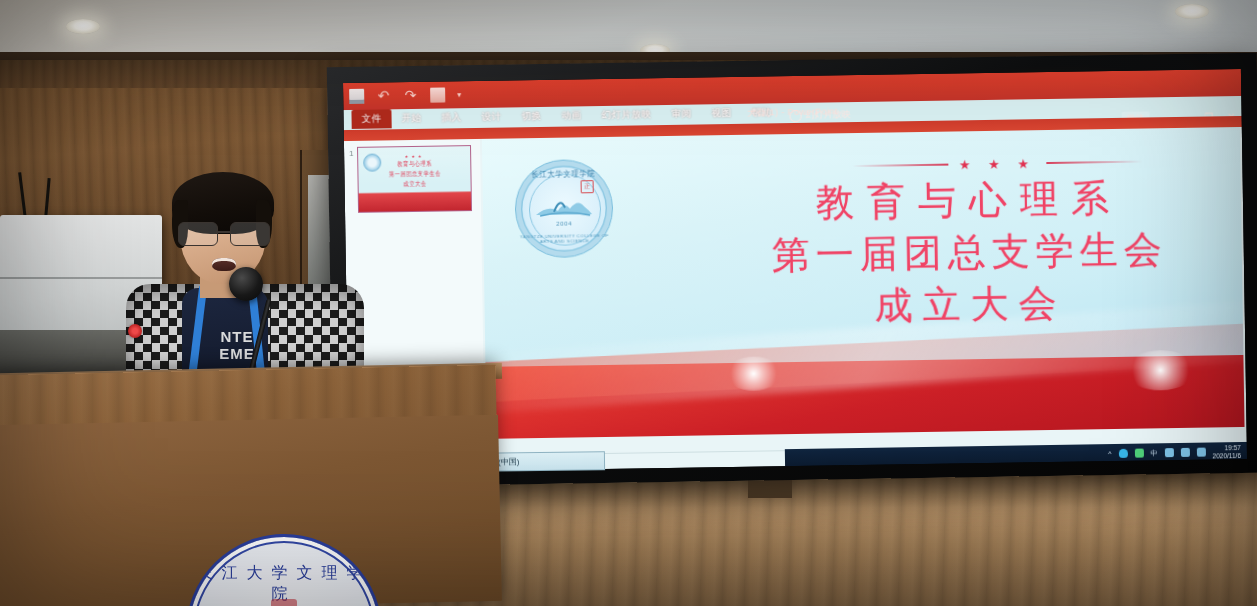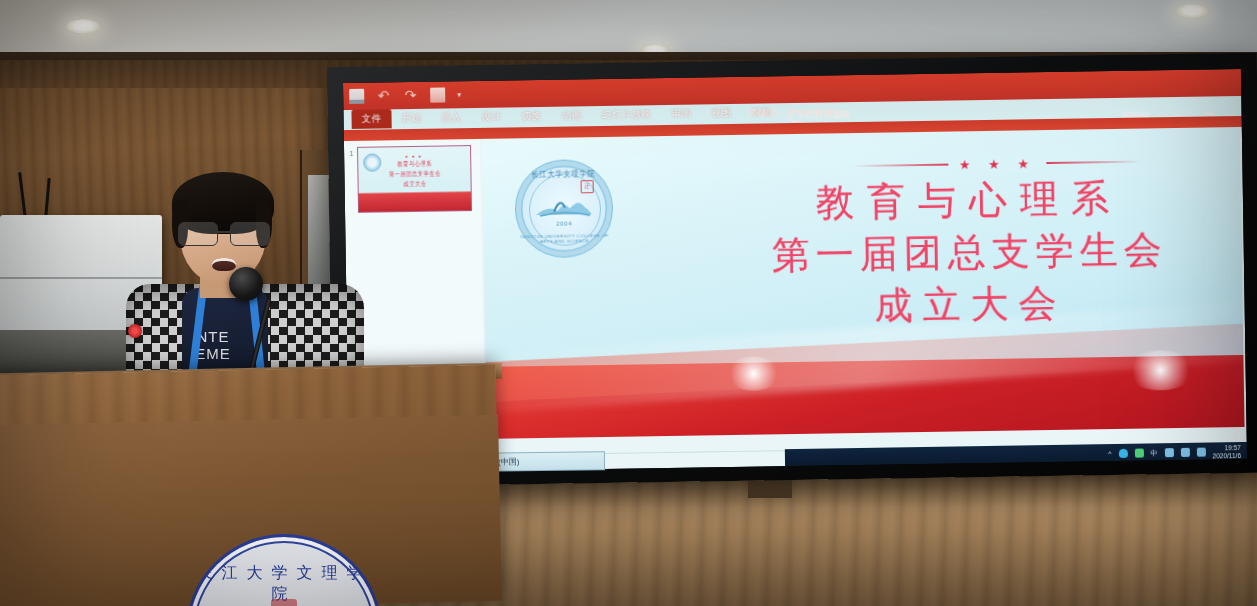--- a/index.html
+++ b/index.html
@@ -216,22 +216,22 @@
   .bridge{position:absolute;left:38px;top:9px;width:14px;height:1.6px;background:#3a3430;}
   .mouth{position:absolute;left:92px;top:82px;width:24px;height:13px;border-radius:40%;
     background:linear-gradient(180deg,#5b2f2a,#3b1c18);box-shadow:inset 0 3px 0 #f0e4dc;}
   .neck{position:absolute;left:80px;top:96px;width:44px;height:26px;background:#c79a76;}
 
   .shirt{position:absolute;left:6px;top:108px;width:238px;height:160px;
     background:repeating-conic-gradient(#1c1c1c 0% 25%, #cfcfcf 0% 50%) 0 0/17px 17px;
     border-radius:24px 24px 0 0;box-shadow:inset 0 8px 22px rgba(0,0,0,.4);}
   .shirt-open{position:absolute;left:62px;top:112px;width:86px;height:150px;
     background:linear-gradient(175deg,#1d2740 0%,#131a2c 60%,#0c1120 100%);border-radius:16px 16px 0 0;}
-  .tee-text{position:absolute;left:50px;top:152px;width:86px;text-align:center;color:#eaeaea;
-    font-size:15px;font-weight:normal;letter-spacing:1px;line-height:17px;opacity:.92;}
+  .tee-text{position:absolute;left:74px;top:152px;width:86px;text-align:center;color:#eaeaea;
+    font-size:15px;font-weight:bold;letter-spacing:1px;line-height:17px;opacity:.92;}
   .tee-text2{position:absolute;left:62px;top:196px;width:86px;text-align:center;color:#e8b23c;
     font-size:10px;font-weight:bold;letter-spacing:1px;}
   .lanyard-l{position:absolute;left:72px;top:110px;width:8px;height:118px;background:#2f7fd6;transform:rotate(7deg);}
   .lanyard-r{position:absolute;left:134px;top:110px;width:8px;height:118px;background:#2f7fd6;transform:rotate(-6deg);}
   .badge{position:absolute;left:78px;top:240px;width:26px;height:18px;background:#e9eef3;border-radius:2px;}
   .pin{position:absolute;left:8px;top:148px;width:14px;height:14px;border-radius:50%;
     background:radial-gradient(circle,#f14a4a 25%,#b01b1b 80%);box-shadow:0 0 3px rgba(0,0,0,.5);}
 
   .blur{filter:blur(.35px);}
   .vignette{position:absolute;inset:0;pointer-events:none;

